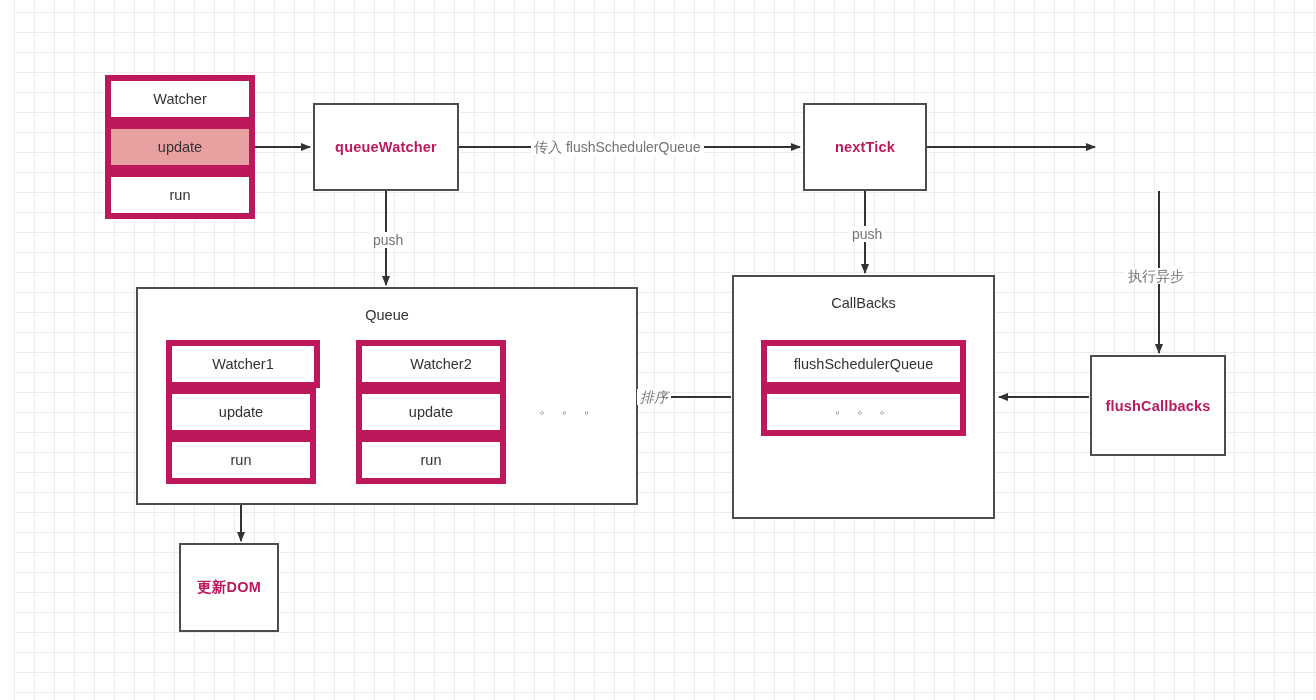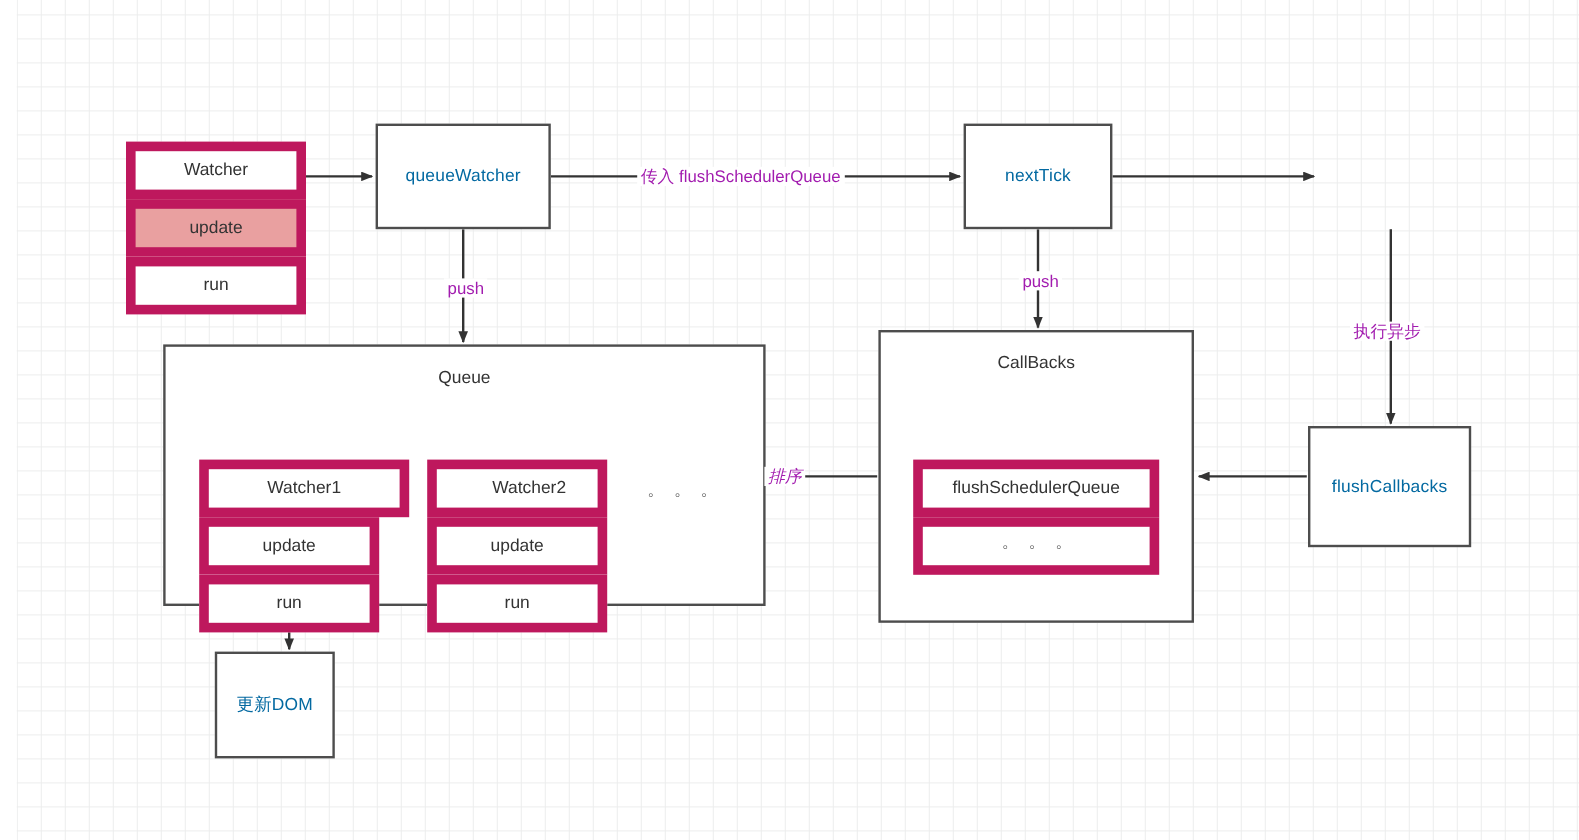--- a/index.html
+++ b/index.html
@@ -30,58 +30,58 @@
     background-position: 0px 12px;
   }
   .box {
     position: absolute;
     box-sizing: border-box;
     border: 2px solid #4d4d4d;
     background: #ffffff;
     display: flex;
     align-items: center;
     justify-content: center;
-    color: #0369a1;
+    color: #be185d;
     font-size: 14.5px;
     letter-spacing: 0.2px;
     white-space: nowrap;
+    font-weight: bold;
   }
   .cell {
     position: absolute;
     box-sizing: border-box;
-    border: 8px solid #be185d;
+    border: 6px solid #be185d;
     background: #ffffff;
     display: flex;
     align-items: center;
     justify-content: center;
     color: #333333;
     font-size: 14.5px;
     white-space: nowrap;
-    margin-top: 43px;
   }
   .cell.highlight { background: #e9a0a0; }
   .group {
     position: absolute;
     box-sizing: border-box;
     border: 2px solid #4d4d4d;
     background: #ffffff;
   }
   .group-title {
     position: absolute;
     left: 0;
     right: 0;
     text-align: center;
     color: #333333;
     font-size: 14.5px;
     white-space: nowrap;
   }
   .edge-label {
     position: absolute;
     background: #ffffff;
-    color: #a21caf;
+    color: #737373;
     font-size: 14px;
     white-space: nowrap;
     padding: 0 3px;
     line-height: 16px;
   }
   .dots {
     position: absolute;
     color: #5a5a5a;
     font-size: 13px;
     letter-spacing: 7px;
@@ -151,21 +151,21 @@
 
 
   <div class="box" style="left:1090px; top:355px; width:136px; height:101px;">
     <span>flushCallbacks</span>
   </div>
 
   <div class="group" style="left:136px; top:287px; width:502px; height:218px;">
     <div class="group-title" style="top:18px;">Queue</div>
   </div>
 
-  <div class="cell" style="left:166px; top:340px; width:175px; height:48px;">
+  <div class="cell" style="left:166px; top:340px; width:154px; height:48px;">
     <span>Watcher1</span>
   </div>
   <div class="cell" style="left:166px; top:388px; width:150px; height:48px;">
     <span>update</span>
   </div>
   <div class="cell" style="left:166px; top:436px; width:150px; height:48px;">
     <span>run</span>
   </div>
 
   <div class="cell" style="left:356px; top:340px; width:150px; height:48px;padding-left:20px;">

